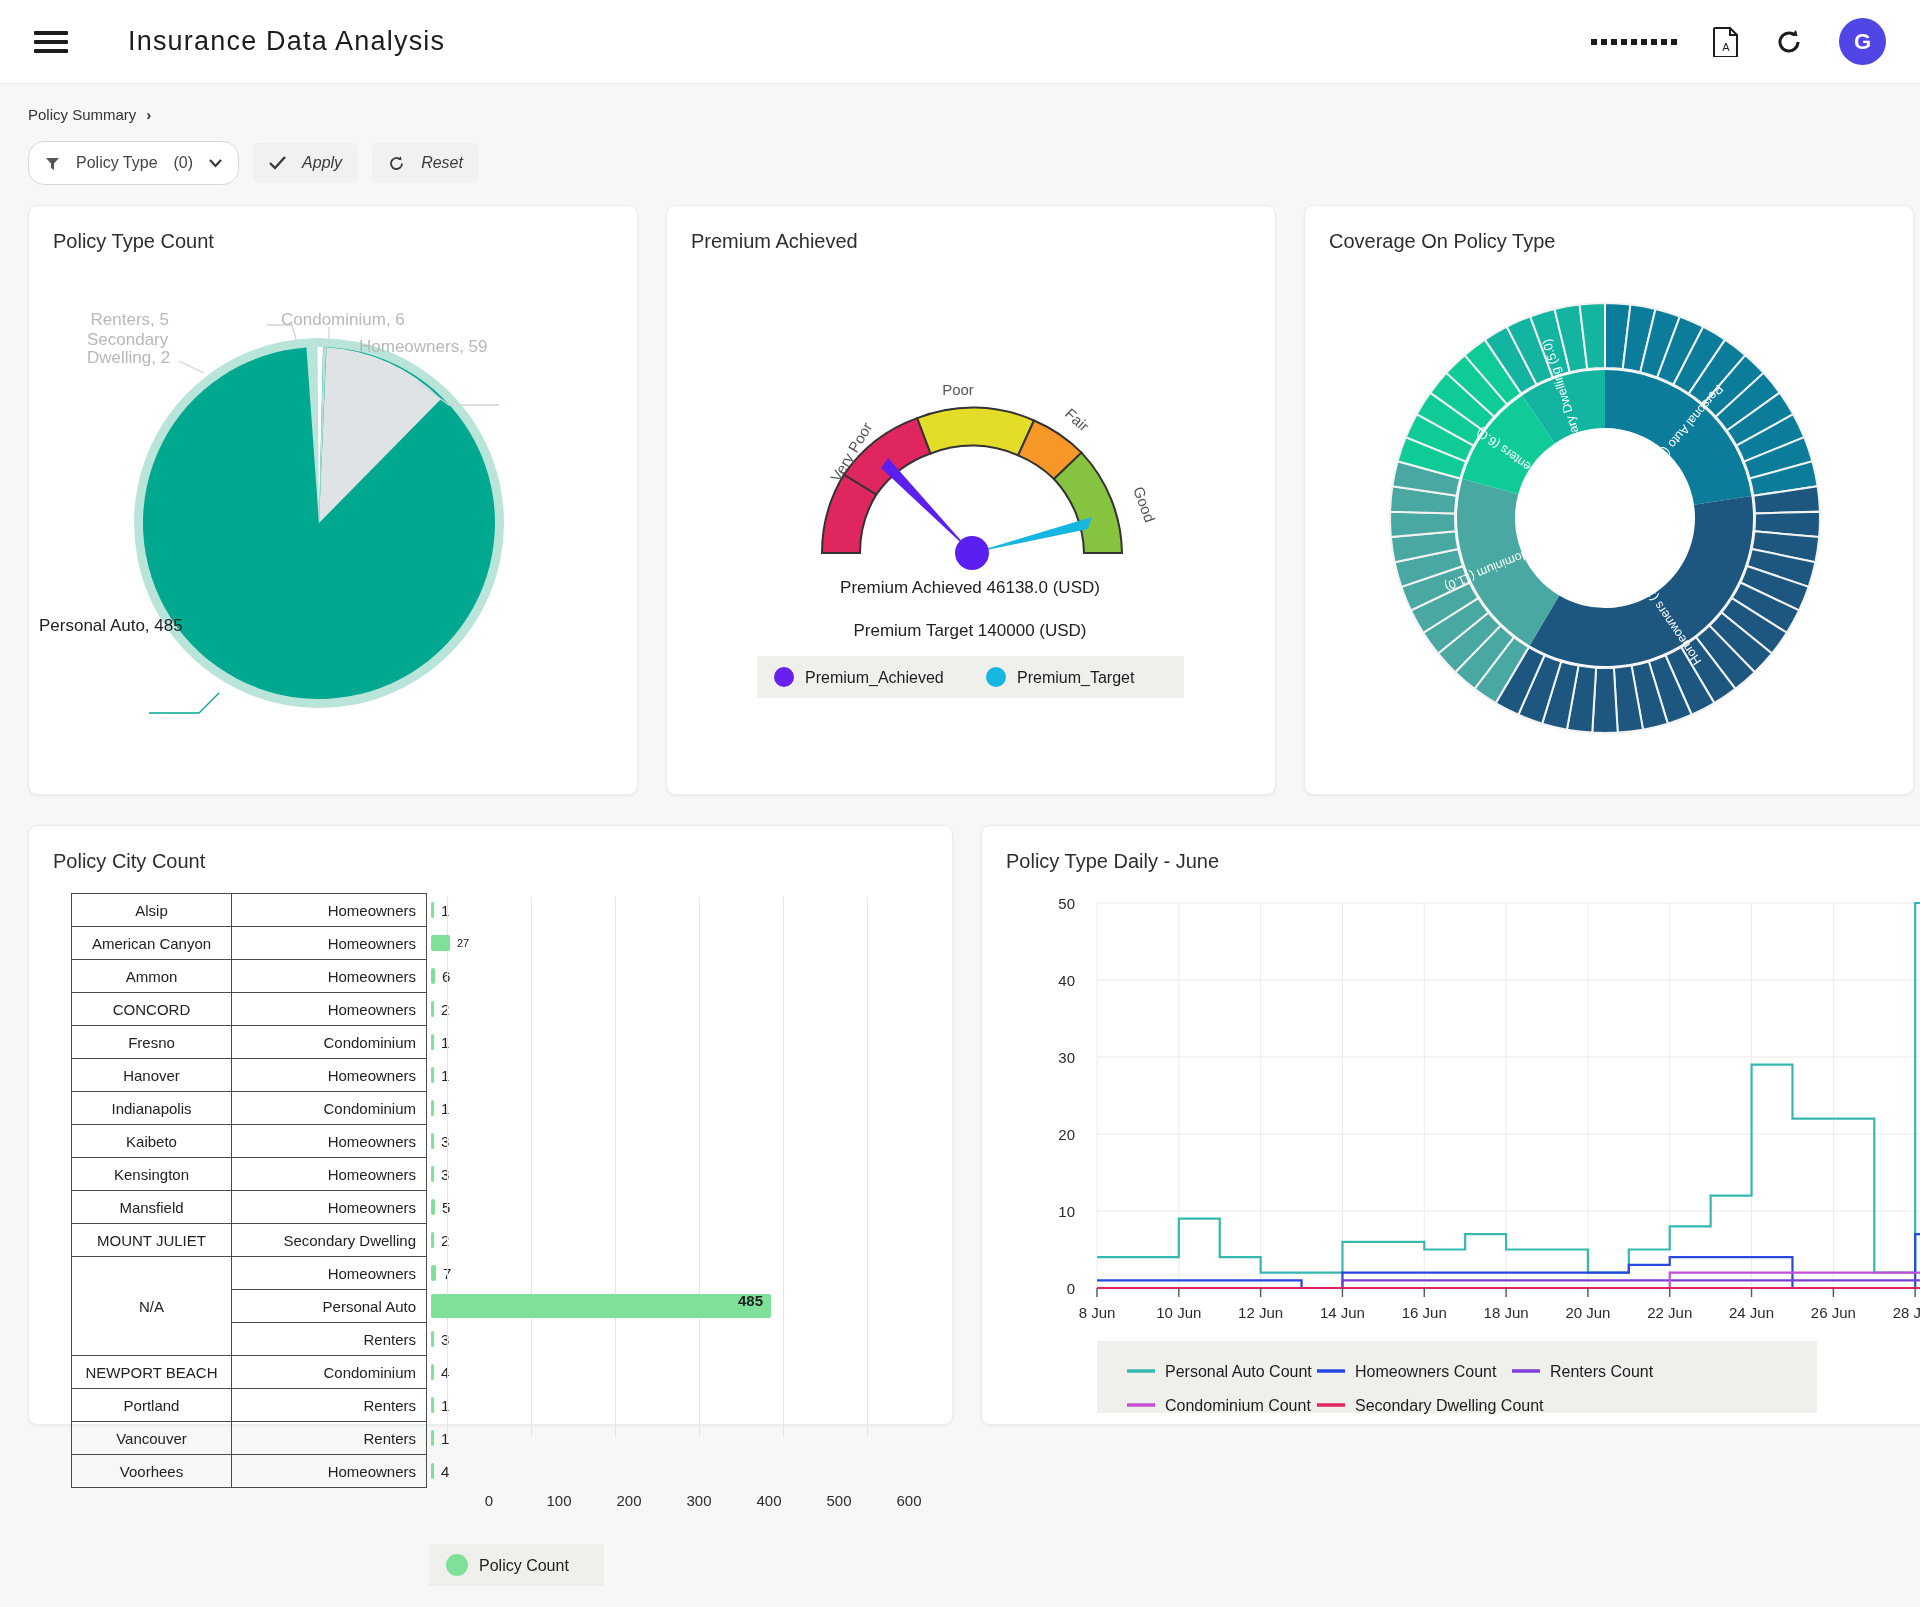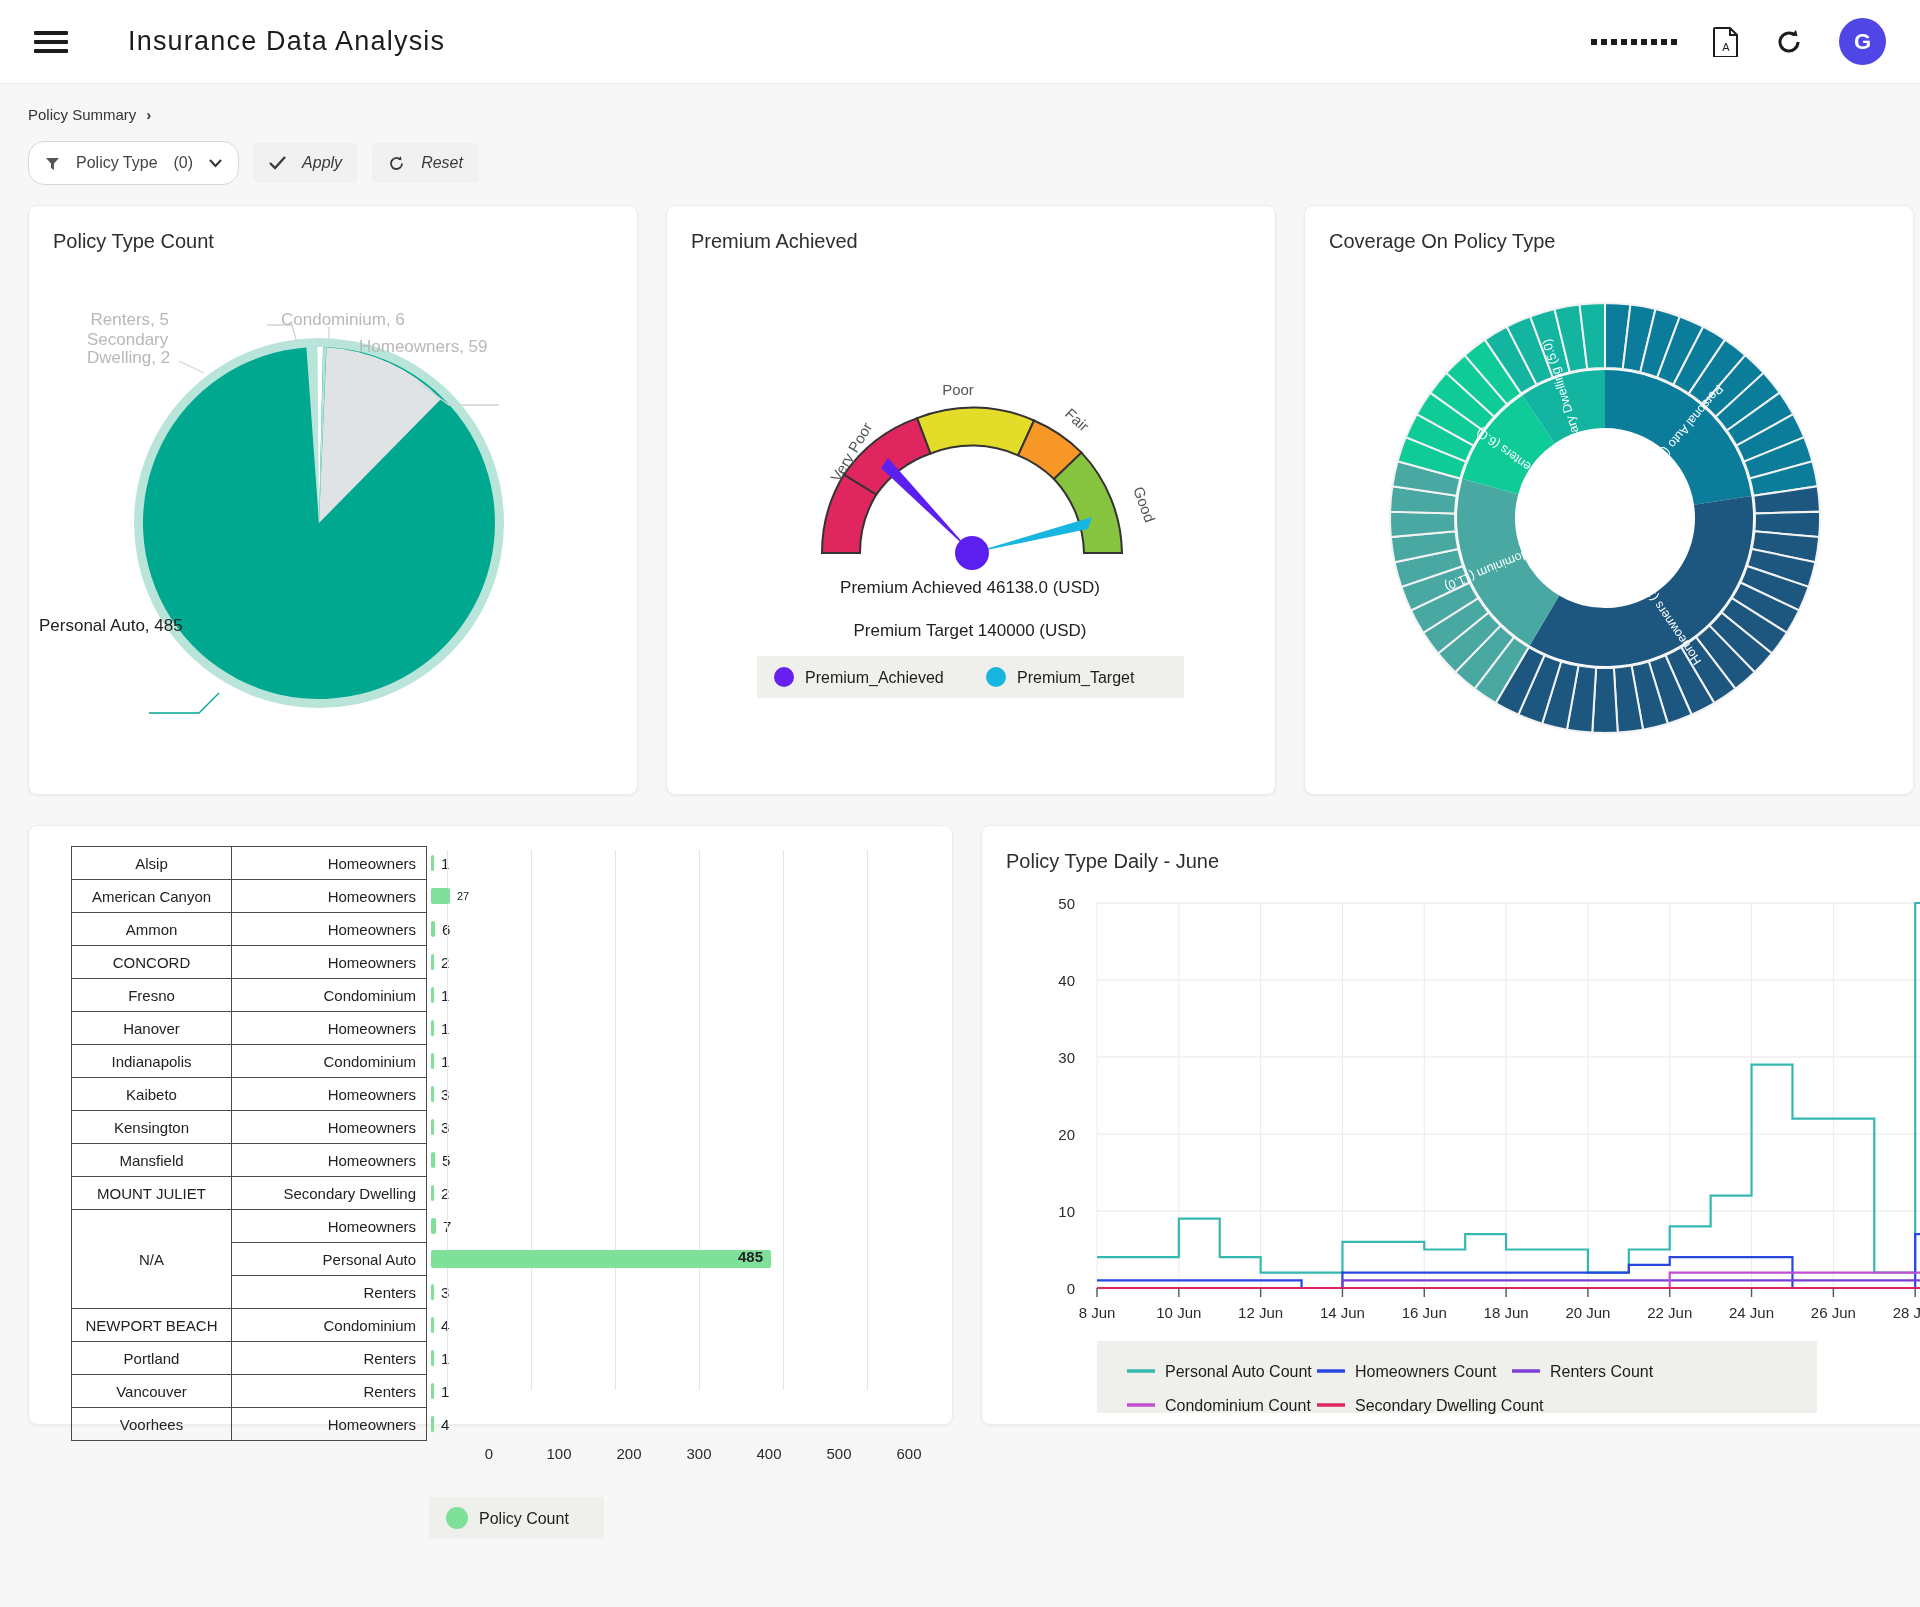--- a/index.html
+++ b/index.html
@@ -292,20 +292,21 @@
         <text class="sb-lbl" transform="rotate(306) translate(0,-118) rotate(-90)" text-anchor="middle">Renters (6.0)</text>
         <text class="sb-lbl" transform="rotate(343) translate(0,-118) rotate(-90)" text-anchor="middle">Secondary Dwelling (5.0)</text>
       </g>
     </svg>
   </div>
 </div>
 
 <div class="row2">
 
   <div class="card c4">
+    <div class="card-title">Policy City Count</div>
     <div style="position:relative; padding: 20px 0 0 42px;">
 
       <svg width="500" height="560" style="position:absolute; left:418px; top:24px;">
         <g stroke="#e6e6e6" stroke-width="1">
           <line x1="0.5" y1="0" x2="0.5" y2="540"></line>
           <line x1="84.5" y1="0" x2="84.5" y2="540"></line>
           <line x1="168.5" y1="0" x2="168.5" y2="540"></line>
           <line x1="252.5" y1="0" x2="252.5" y2="540"></line>
           <line x1="336.5" y1="0" x2="336.5" y2="540"></line>
           <line x1="420.5" y1="0" x2="420.5" y2="540"></line>
@@ -430,21 +431,21 @@
                 <div style="display:flex;align-items:center;height:33px;padding-left:4px;">
                   <div style="height:16px;width:5px;background:#7fe09a;border-radius:2px;position:relative;"></div>
                   <span style="margin-left:7px;font-size:15px;">7</span>
                 </div>
               </td>
             </tr>
             <tr>
               <td class="ptype">Personal Auto</td>
               <td style="border: none; padding: 0px; width: 420px;">
                 <div style="display:flex;align-items:center;height:33px;padding-left:4px;">
-                  <div style="height:18px;width:340px;background:#7fe09a;border-radius:2px;position:relative;">
+                  <div style="height:24px;width:340px;background:#7fe09a;border-radius:2px;position:relative;">
                     <span style="position:absolute;right:8px;top:-2px;font-size:15px;color:#222;font-weight:700;">485</span>
                   </div>
                 </div>
               </td>
             </tr>
             <tr>
               <td class="ptype">Renters</td>
               <td style="border: none; padding: 0px; width: 420px;">
                 <div style="display:flex;align-items:center;height:33px;padding-left:4px;">
                   <div style="height:16px;width:3px;background:#7fe09a;border-radius:2px;position:relative;"></div>

